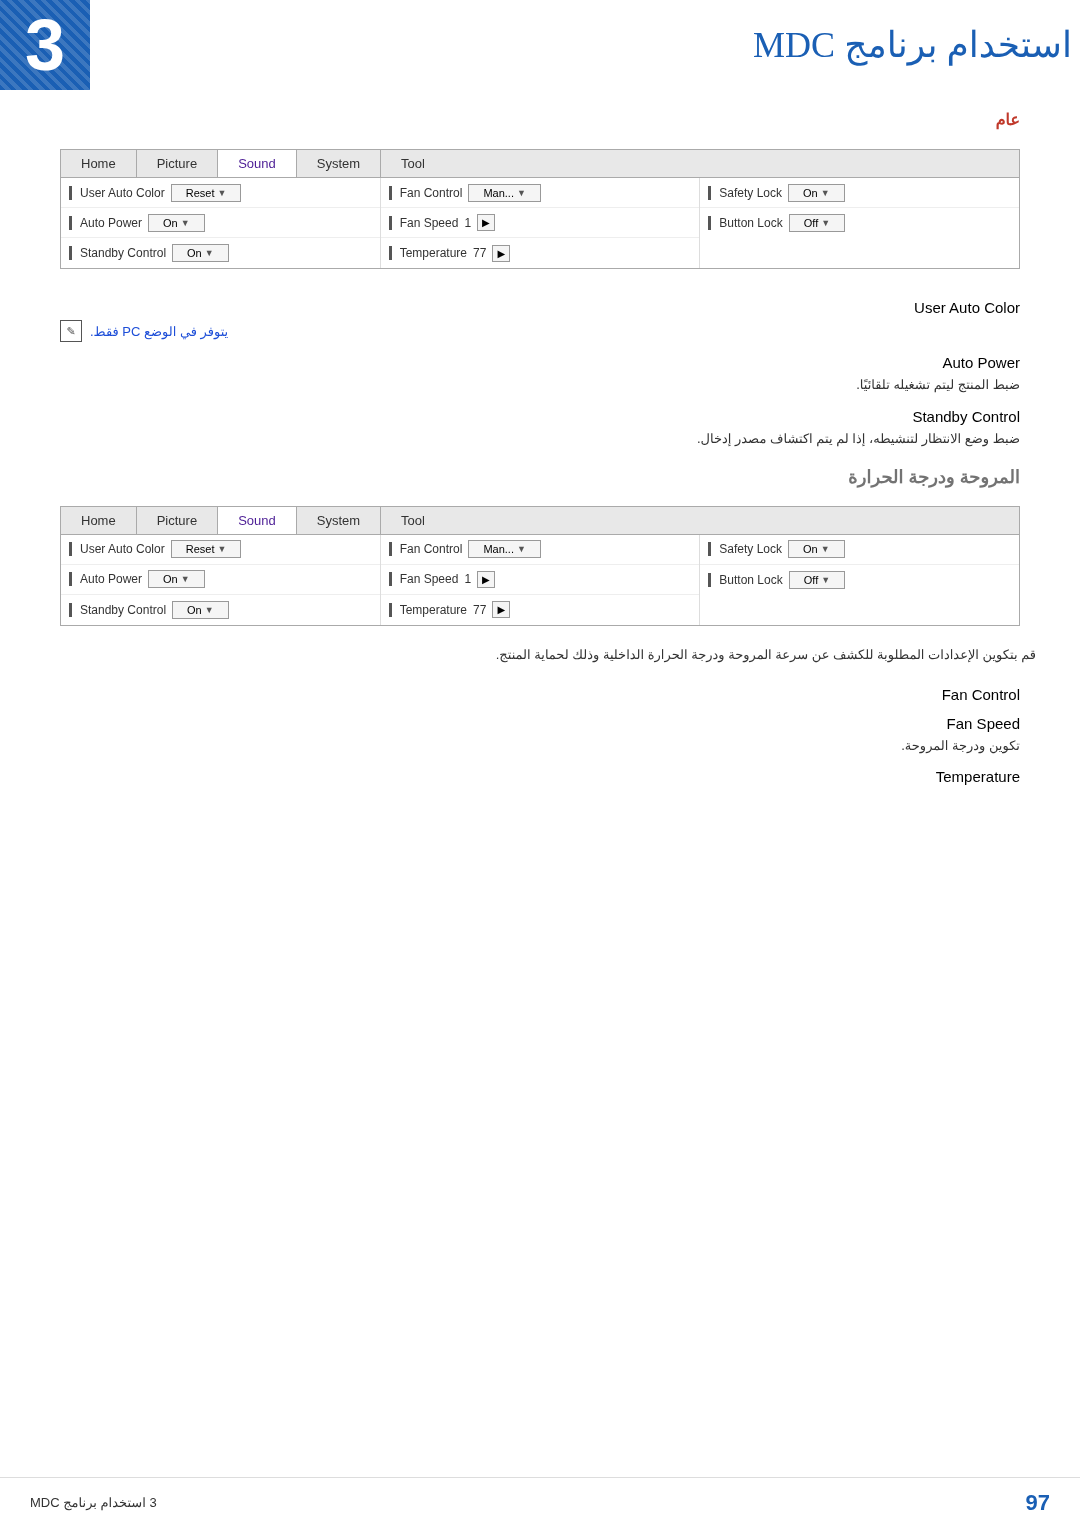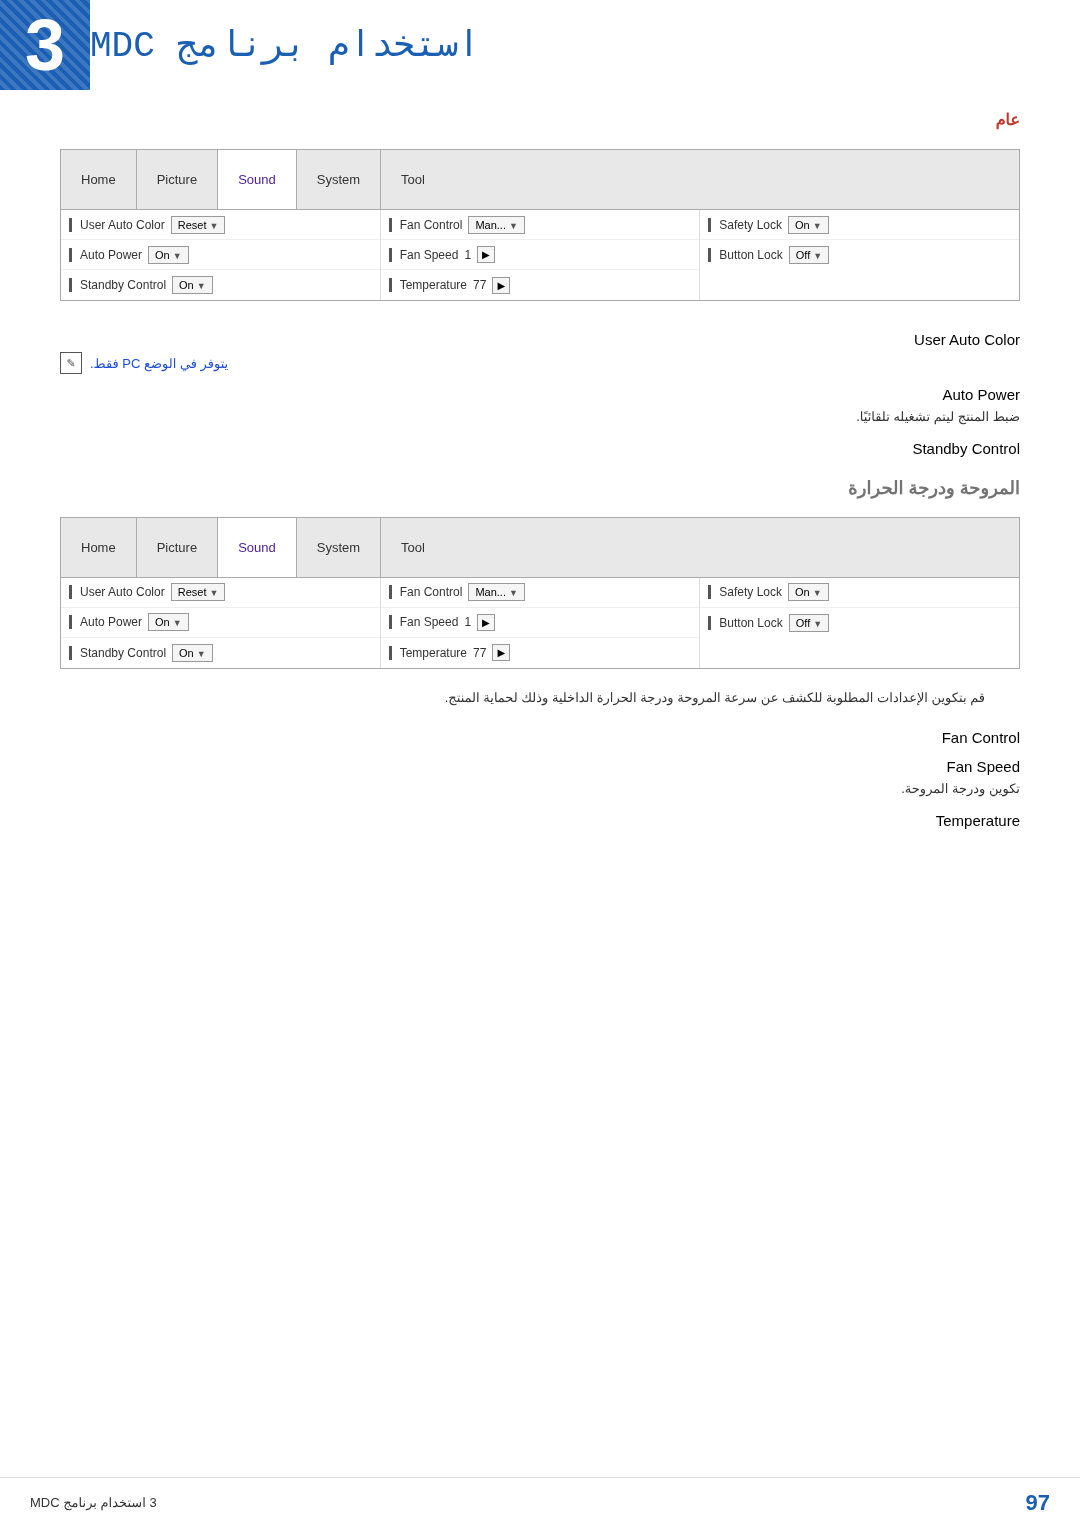--- a/index.html
+++ b/index.html
@@ -19,27 +19,27 @@
       align-items: stretch;
       justify-content: flex-end;
       height: 90px;
       position: relative;
     }
 
     .header-title {
       flex: 1;
       display: flex;
       align-items: center;
-      justify-content: flex-end;
-      padding-right: 37px;
+      justify-content: flex-start;
+      padding-right: 8px;
       font-size: 36px;
       font-weight: 300;
       color: #1a5fb4;
       direction: rtl;
-      font-family: Liberation Mono, monospace;
+      font-family: Liberation Serif, serif;
     }
 
     .chapter-number-box {
       width: 90px;
       background: #1a5fb4;
       display: flex;
       align-items: center;
       justify-content: center;
       position: relative;
     }
@@ -85,21 +85,21 @@
       direction: ltr;
     }
 
     .tab-header {
       display: flex;
       background: #e8e8e8;
       border-bottom: 1px solid #aaa;
     }
 
     .tab-item {
-      padding: 22px 20px;
+      padding: 6px 20px;
       font-size: 13px;
       color: #333;
       border-right: 1px solid #aaa;
       cursor: pointer;
       white-space: nowrap;
     }
 
     .tab-item:last-child { border-right: none; }
 
     .tab-item.active {
@@ -149,24 +149,24 @@
       display: inline-block;
       width: 3px;
       height: 14px;
       background: #555;
       margin-right: 2px;
       vertical-align: middle;
     }
 
     .dropdown-btn {
       display: inline-flex;
-      align-items: flex-end;
+      align-items: center;
       border: 1px solid #999;
       background: #f5f5f5;
-      padding: 2px 6px;
+      padding: 2px 14px;
       font-size: 11px;
       cursor: pointer;
       gap: 3px;
     }
 
     .dropdown-arrow {
       font-size: 9px;
       color: #555;
     }
 
@@ -233,21 +233,21 @@
       text-align: right;
       padding: 16px 60px 8px 0;
       font-size: 18px;
       font-weight: bold;
       color: #737373;
       direction: rtl;
     }
 
     
     .full-desc {
-      padding: 8px 95px 0 60px;
+      padding: 8px 44px 0 60px;
       font-size: 13px;
       color: #333;
       text-align: right;
       direction: rtl;
       line-height: 1.7;
     }
 
     
     .page-footer {
       position: absolute;
@@ -381,20 +381,21 @@
     <span class="note-text">يتوفر في الوضع PC فقط.</span>
     <span class="note-icon">✎</span>
   </div>
 
   <div class="spacer"></div>
   <div class="desc-title">Auto Power</div>
   <div class="desc-text">ضبط المنتج ليتم تشغيله تلقائيًا.</div>
 
   <div class="spacer"></div>
   <div class="desc-title">Standby Control</div>
+  <div class="desc-text">ضبط وضع الانتظار لتنشيطه، إذا لم يتم اكتشاف مصدر إدخال.</div>
 </div>
 
 <div class="section-heading">
   <span>المروحة ودرجة الحرارة</span>
 </div>
 
 <div class="tab-container">
   <div class="tab-header">
     <div class="tab-item">Home</div>
     <div class="tab-item">Picture</div>

